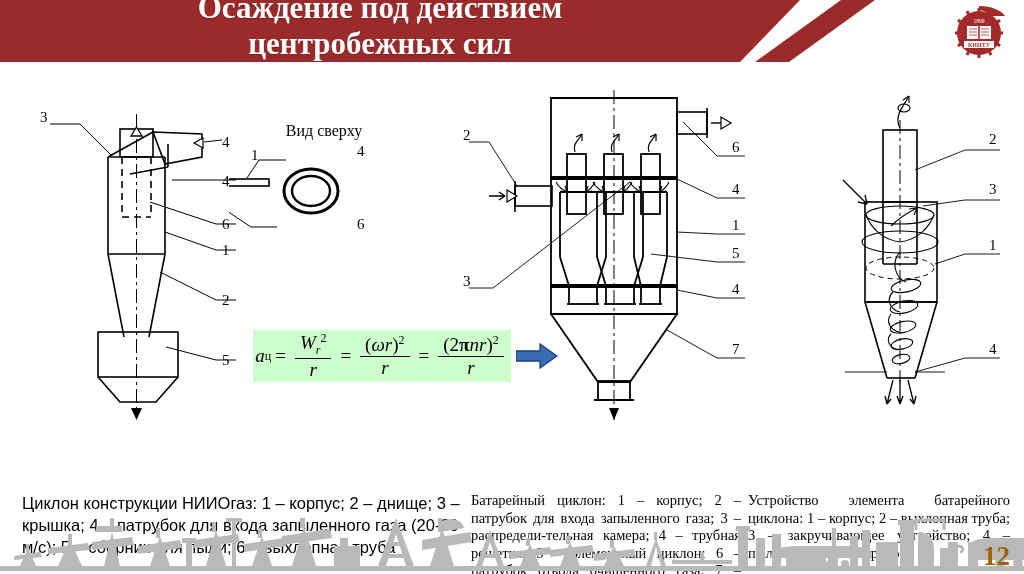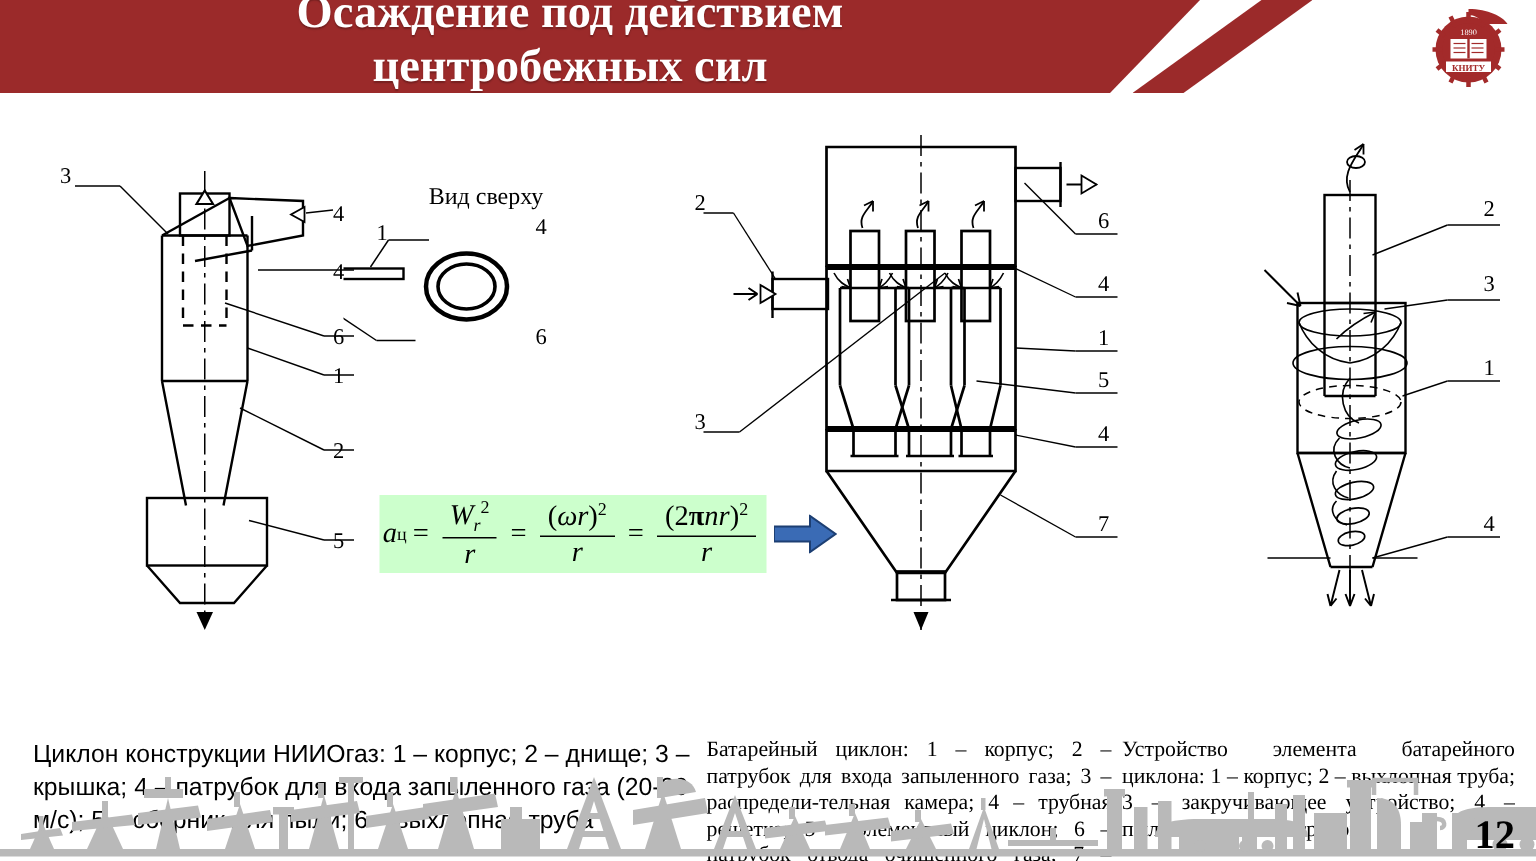--- a/index.html
+++ b/index.html
@@ -96,21 +96,21 @@
   }
 
   
   #footer-strip {
     position:absolute; left:0; bottom:0; width:1024px; height:62px;
     overflow:hidden; pointer-events:none;
   }
   #page-number {
     position:absolute; right:14px; bottom:2px;
     font-family:"Liberation Serif", serif;
-    font-weight:bold; font-size:27px; color:#000000;
+    font-weight:bold; font-size:27px; color:#a16207;
   }
 
   text { font-family:"Liberation Serif", serif; }
   .lbl { font-size:15px; fill:#000; font-family:"Liberation Serif", serif; }
 </style>
 </head>
 <body>
 
 <div id="header">
   <div class="hdr-band"></div>

